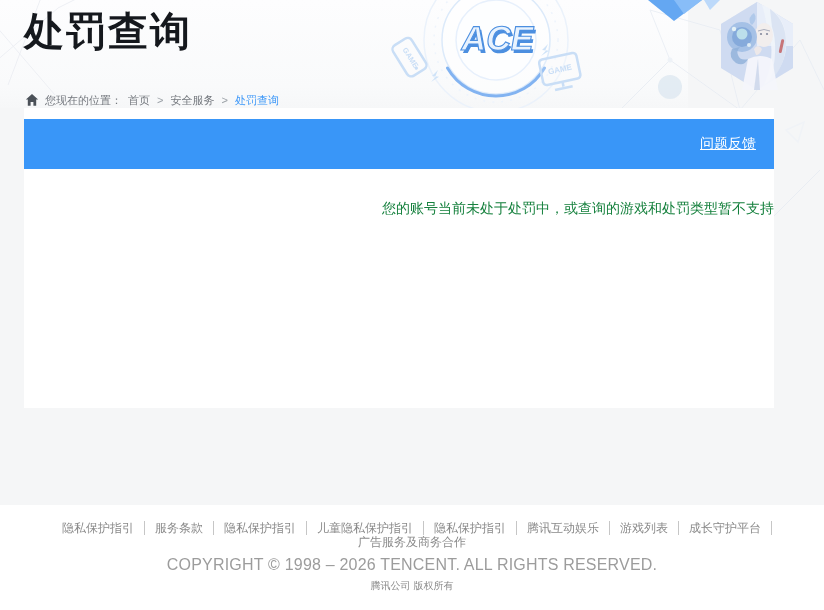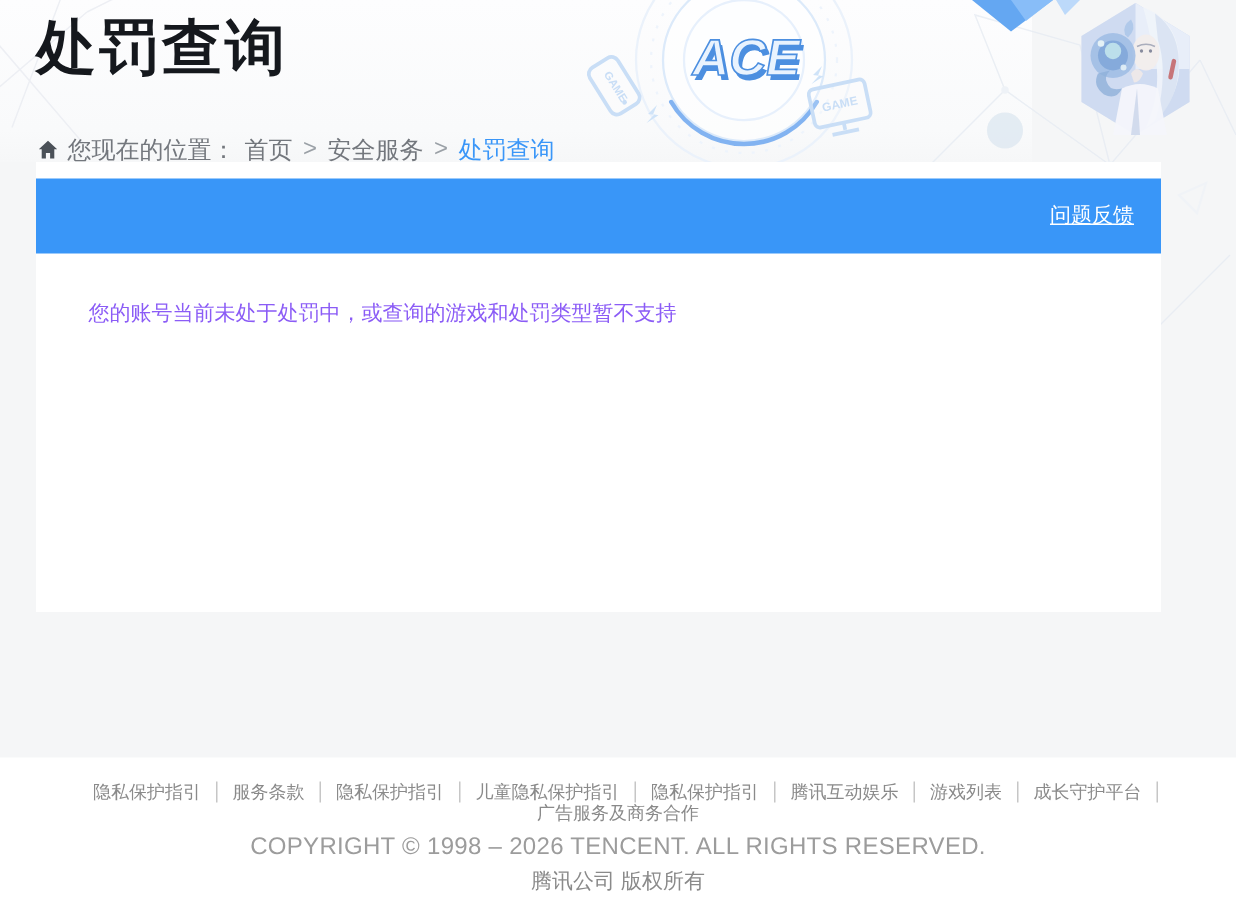--- a/index.html
+++ b/index.html
@@ -19,21 +19,21 @@
   .deco { position:absolute; pointer-events:none; }
   .page-title {
     position:absolute; left:24px; top:4px;
     font-size:40px; font-weight:800; color:#15181d; letter-spacing:2px;
     z-index:5;
   }
   
   .breadcrumb {
     position:absolute; left:25px; top:92px; height:16px;
     display:flex; align-items:center; gap:6px;
-    font-size:16px; color:#73777d; z-index:5; white-space:nowrap;justify-content:flex-end;
+    font-size:11px; color:#73777d; z-index:5; white-space:nowrap;justify-content:flex-end;
   }
   .breadcrumb .sep { color:#9aa0a6; margin:0 1px; }
   .bc-link { color:#73777d; cursor:pointer; }
   .bc-current { color:#3a96f8; cursor:pointer; }
   
   .hex-wrap { position:absolute; left:714px; top:1px; z-index:3; }
   
   .soft-circle {
     position:absolute; left:658px; top:75px; width:24px; height:24px;
     border-radius:50%; background:#dfe9f1; opacity:.85; z-index:2;
@@ -45,37 +45,37 @@
   }
   .banner {
     margin-top:11px; height:50px; background:#3996f8;
     display:flex; align-items:center; justify-content:flex-end;
     padding-right:18px;
   }
   .feedback-link {
     color:#ffffff; font-size:14px; text-decoration:underline; cursor:pointer;
   }
   .result-message {
-    margin:29px 0 0 35px; font-size:14px; color:#8b5cf6; line-height:20px;
+    margin:29px 0 0 35px; font-size:14px; color:#15803d; line-height:20px;text-align:right;
   }
   
   .footer {
     position:absolute; left:0; top:505px; width:824px; height:105px;
     background:#ffffff; text-align:center; z-index:6;
   }
   .f-links {
     margin-top:16px; font-size:12px; color:#8a8a8a; line-height:14px;
   }
   .f-links .fl {
     display:inline-block; padding:0 10px; border-right:1px solid #c6c6c6;
     cursor:pointer;
   }
   .f-links .fl:last-child { border-right:none; }
   .f-copy { margin-top:7px; font-size:16px; color:#9c9c9c; letter-spacing:.2px; }
-  .f-company { margin-top:5px; font-size:14px; color:#8a8a8a; }
+  .f-company { margin-top:5px; font-size:10px; color:#8a8a8a; }
 </style>
 </head>
 <body>
 
 <div class="header">
 
   <svg class="deco" style="left:0;top:0;" width="130" height="120">
     <g stroke="#eceef3" stroke-width="1" fill="none" opacity="0.9">
       <path d="M-5 25 L55 95"></path>
       <path d="M42 -5 L8 85"></path>

